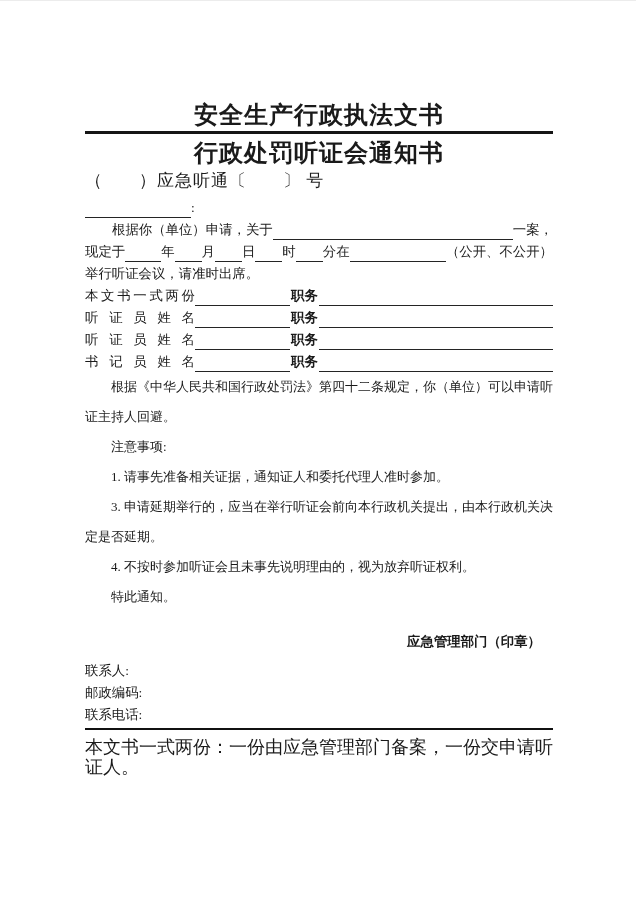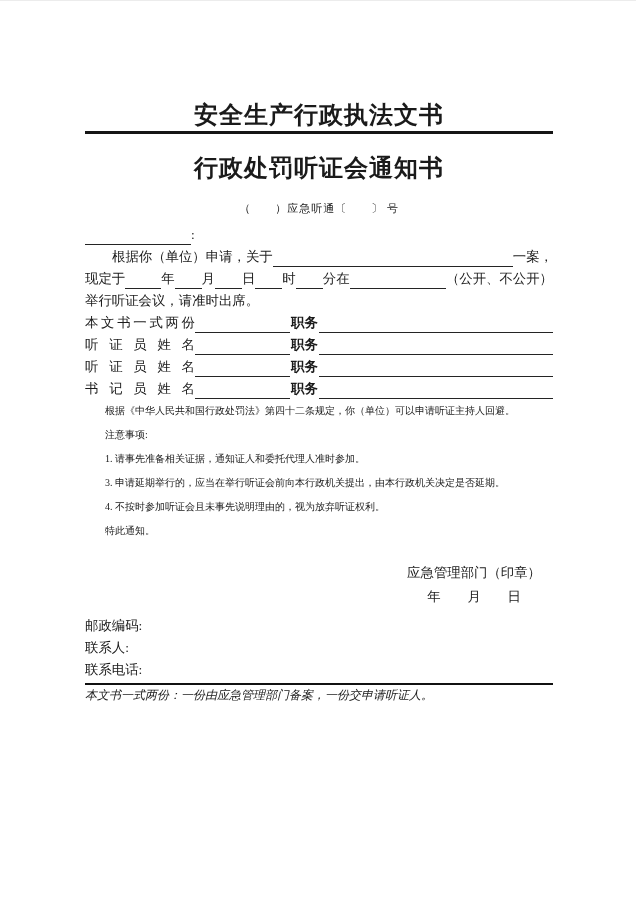--- a/index.html
+++ b/index.html
@@ -29,25 +29,25 @@
     line-height: 28px;
     letter-spacing: 1px;
     white-space: nowrap;
   }
   .double-rule {
     height: 3px;
     margin-top: 2px;
     border-top: 2px solid #151515;
     border-bottom: 1px solid #151515;
   }
-  .h-title2 { margin-top: 20px; }
+  .h-title2 { margin-top: 5px; }
   .doc-number {
-    margin-top: 17px;
-    text-align: center;
-    font-size: 11px;
+    margin-top: 5px;
+    text-align: left;
+    font-size: 17px;
     line-height: 18px;
     letter-spacing: 1px;
     white-space: pre;
   }
   
   .flexline {
     display: flex;
     align-items: flex-end;
     height: 22px;
     font-size: 13.4px;
@@ -55,43 +55,43 @@
     white-space: nowrap;
   }
   .u {
     border-bottom: 1px solid #242424;
     height: 14px;
     flex: 0 0 auto;
   }
   .grow { flex: 1 1 auto; }
   .addressee { margin-top: 10px; height: 18px; }
   .para {
-    font-size: 10px;
-    line-height: 24px;
+    font-size: 13px;
+    line-height: 30px;
     text-indent: 2em;
     text-align: justify;
   }
   .spread {
     flex: 0 0 110px;
     width: 110px;
     text-align: justify;
     text-align-last: justify;
   }
   .duty { padding: 0 1px; font-weight: bold; }
   .indent-sp { flex: 0 0 27px; }
   
   .sign-block { margin-top: 18px; text-align: right; font-size: 13.4px; }
-  .sign-agency { line-height: 24px; padding-right: 12px; }
+  .sign-agency { line-height: 24px; padding-right: 12px; font-weight: bold; }
   .sign-date { line-height: 24px; padding-right: 32px; white-space: pre; }
   
   .contact { margin-top: 6px; }
   .contact-line { font-size: 13.4px; line-height: 22px; }
   
   .footer-rule { margin-top: 2px; border-top: 2px solid #111111; }
-  .foot-note { margin-top: 0; font-size: 12px; line-height: 20px; font-style: italic; }
+  .foot-note { margin-top: 7px; font-size: 18px; line-height: 20px; }
 </style>
 </head>
 <body>
 
 <div class="page">
   <div class="content">
 
     <div class="h-title">安全生产行政执法文书</div>
     <div class="double-rule"></div>
     <div class="h-title h-title2">行政处罚听证会通知书</div>
@@ -158,26 +158,25 @@
 
     <p class="para">注意事项:</p>
     <p class="para">1. 请事先准备相关证据，通知证人和委托代理人准时参加。</p>
     <p class="para">3. 申请延期举行的，应当在举行听证会前向本行政机关提出，由本行政机关决定是否延期。</p>
     <p class="para">4. 不按时参加听证会且未事先说明理由的，视为放弃听证权利。</p>
 
     <p class="para">特此通知。</p>
 
     <div class="sign-block">
       <div class="sign-agency">应急管理部门（印章）</div>
-      <div class="sign-date">年　　月　　日</div>
     </div>
 
     <div class="contact">
+      <div class="contact-line">联系人:</div>
       <div class="contact-line">邮政编码:</div>
-      <div class="contact-line">联系人:</div>
       <div class="contact-line">联系电话:</div>
     </div>
 
     <div class="footer-rule"></div>
     <p class="foot-note">本文书一式两份：一份由应急管理部门备案，一份交申请听证人。</p>
 
   </div>
 </div>
 
 </body></html>

